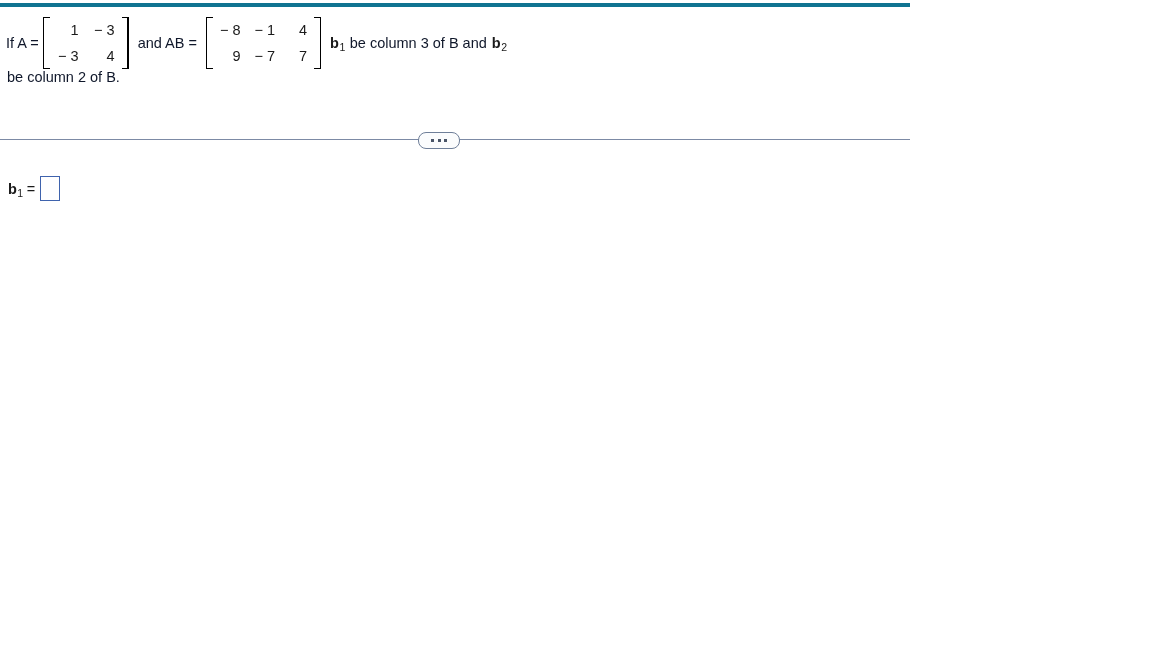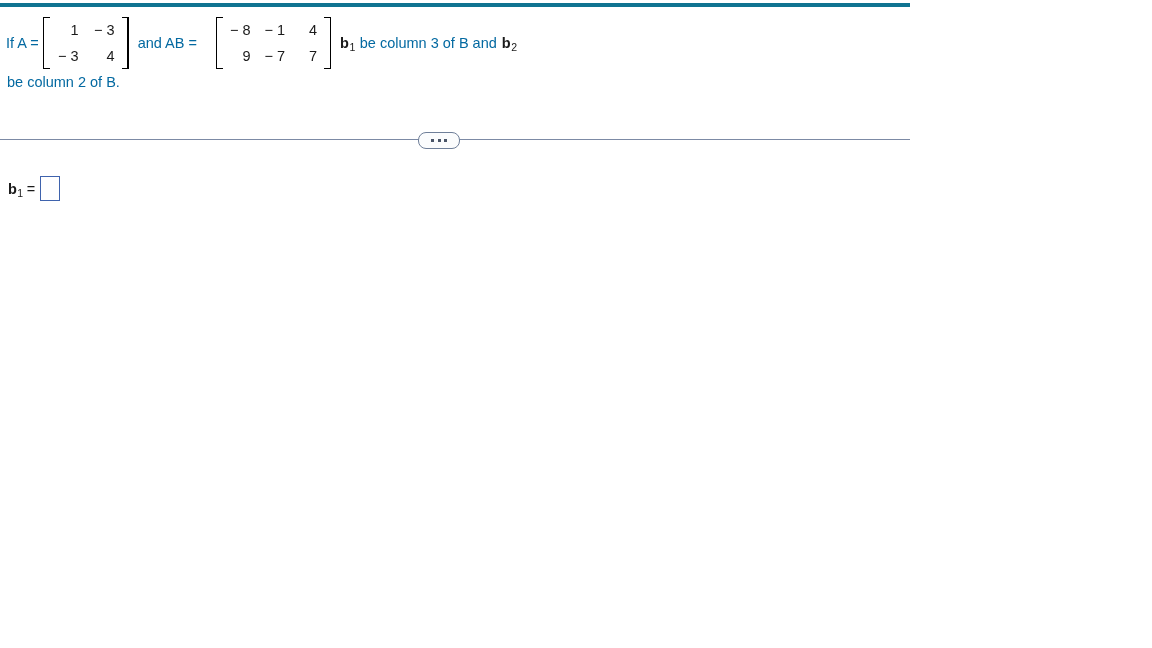--- a/index.html
+++ b/index.html
@@ -34,29 +34,28 @@
     width: 1100px;
   }
   .stmt-line {
     display: flex;
     align-items: center;
     font-size: 14.5px;
     line-height: 1.15;
     white-space: nowrap;
   }
   .stmt-line.second {
-    margin-top: 5px;
     padding-left: 1px;
   }
   .txt {
     font-size: 14.5px;
-    color: #0369a1;
+    color: #0f172a;
   }
   .sp-l { margin-left: 5px; }
-  .sp-r { margin-right: 15px; }
+  .sp-r { margin-right: 5px; }
 
   
   .matrix {
     display: inline-flex;
     align-items: stretch;
     margin: 0 4px;
     position: relative;
   }
   .brk {
     width: 7px;

